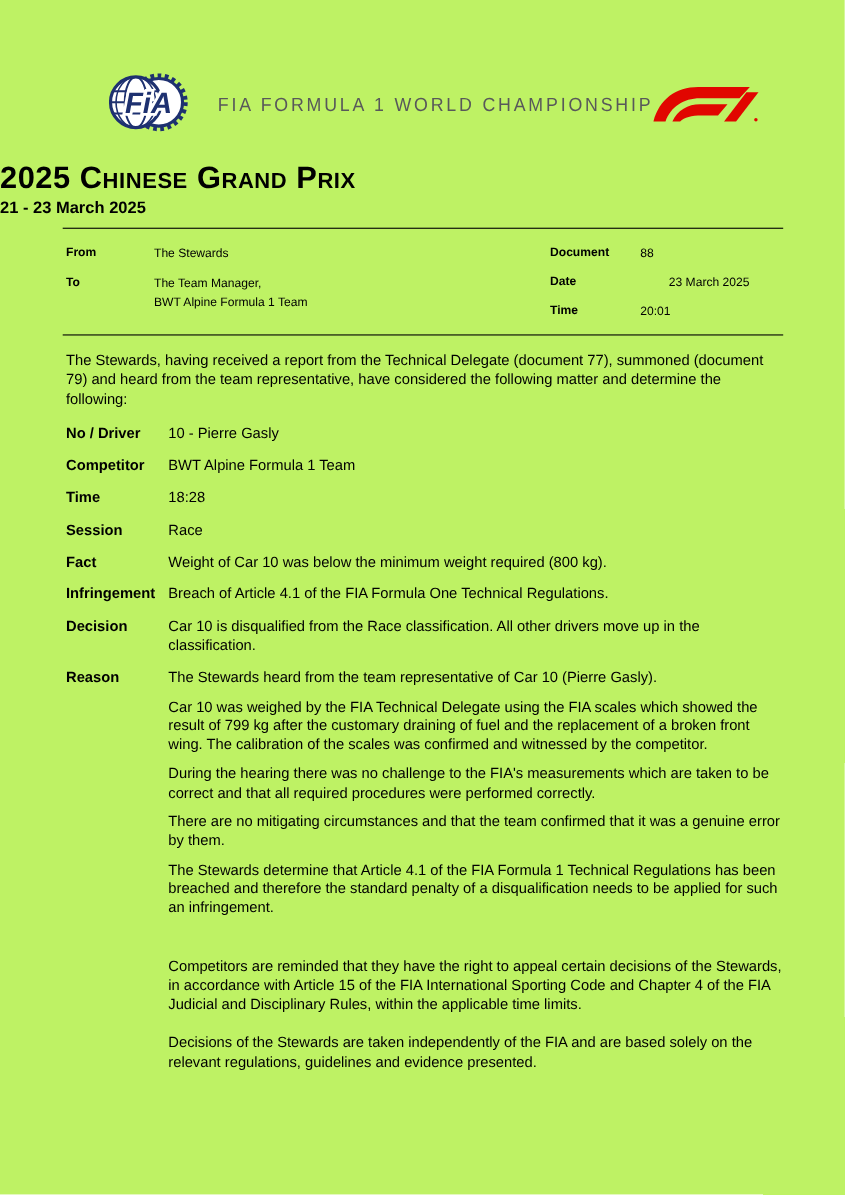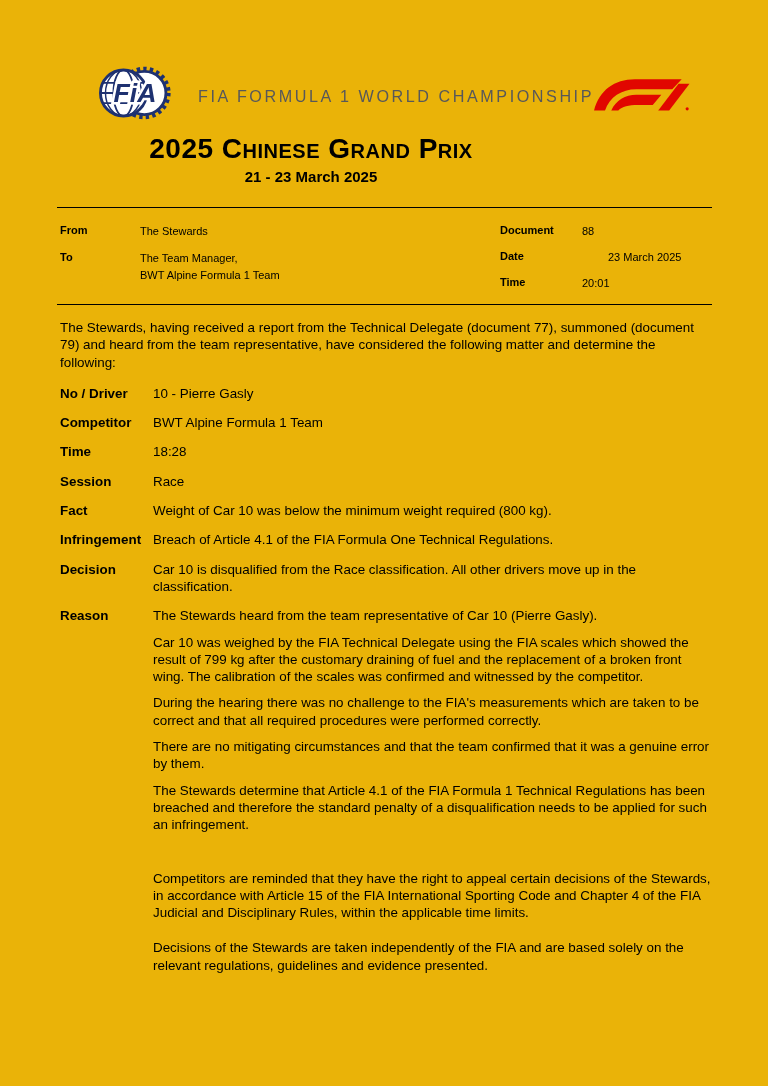--- a/index.html
+++ b/index.html
@@ -4,34 +4,34 @@
 <style>
   * { margin:0; padding:0; box-sizing:border-box; }
   html,body { background:#ffffff; }
   body {
     width:768px; height:1086px;
     font-family:"Liberation Sans","DejaVu Sans",sans-serif;
     color:#000;
     position:relative;
     overflow:hidden;
   }
-  .page { position:absolute; inset:0; background:#eab308; }
+  .page { position:absolute; inset:0; background:#bef264; }
 
   
   .fia-logo { position:absolute; left:99px; top:62px; width:72px; height:62px; }
   .championship {
     position:absolute; left:198px; top:86px; width:330px;
     font-size:16.5px; letter-spacing:2.6px; color:#58585a;
     font-weight:400; white-space:nowrap;
     transform:scale(0.98,1.05); transform-origin:left top;
   }
   .f1-logo { position:absolute; left:592px; top:76px; width:98px; height:36px; }
 
   
-  .title-block { position:absolute; left:0; top:133px; width:622px; text-align:center; }
+  .title-block { position:absolute; left:0; top:146px; width:622px; }
   .event-title {
     font-size:28px; font-weight:bold; letter-spacing:0.5px;
     font-variant:small-caps;
   }
   .event-dates { font-size:15px; font-weight:bold; margin-top:3px; }
 
   
   .meta {
     position:absolute; left:57px; top:207px; width:655px; height:98px;
     border-top:1.5px solid #000; border-bottom:1.5px solid #000;

